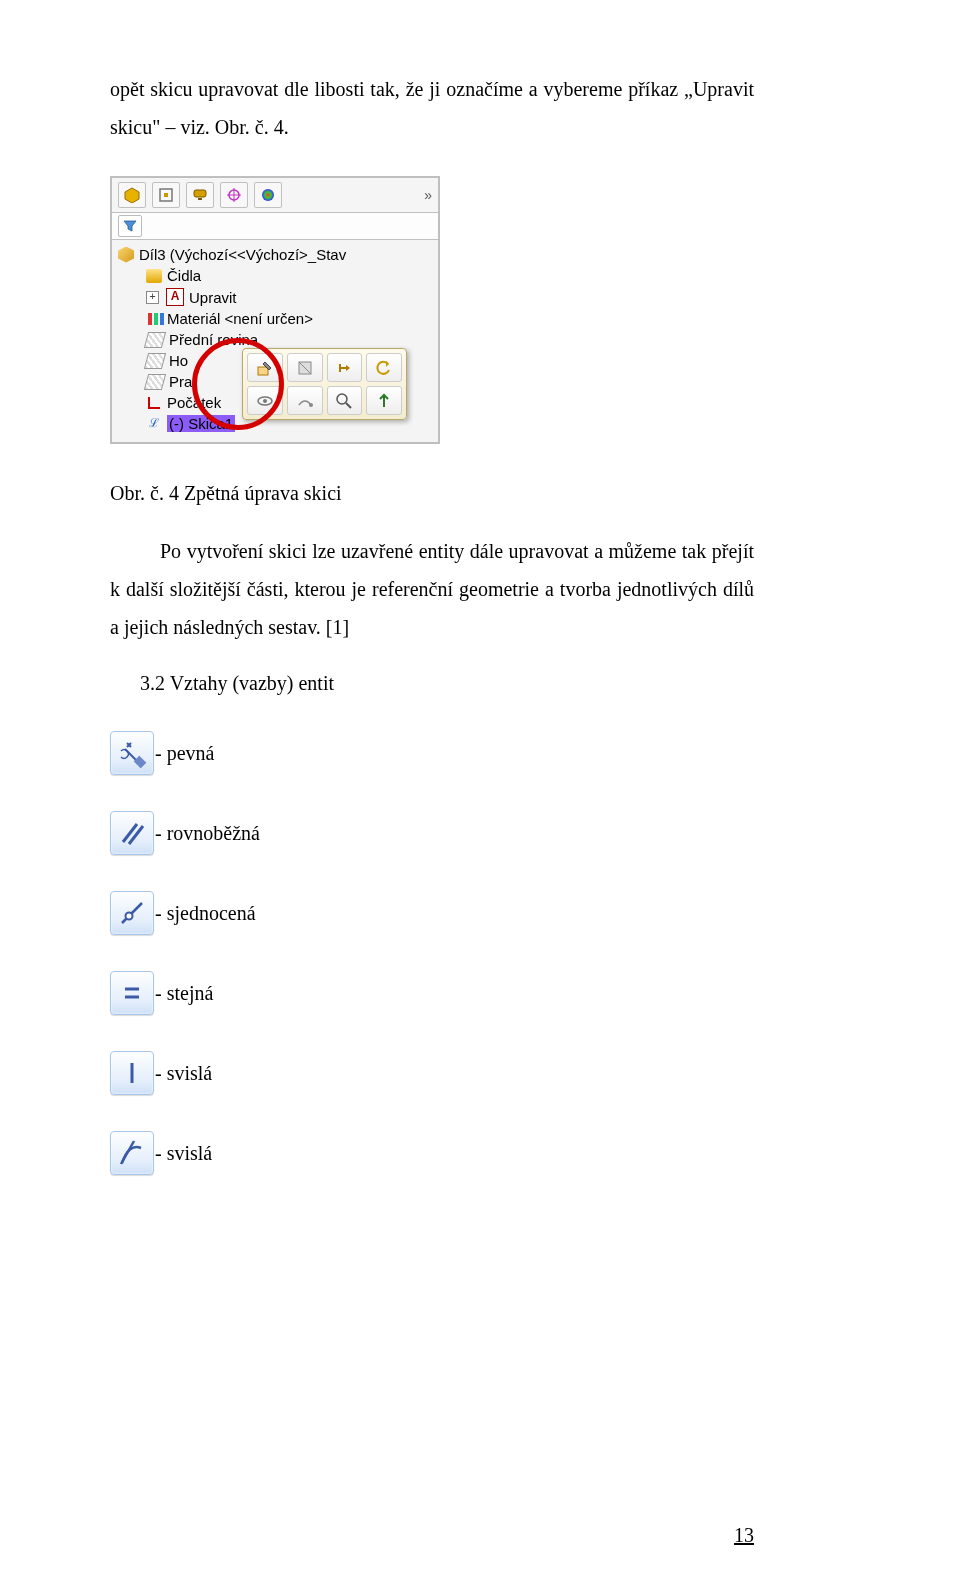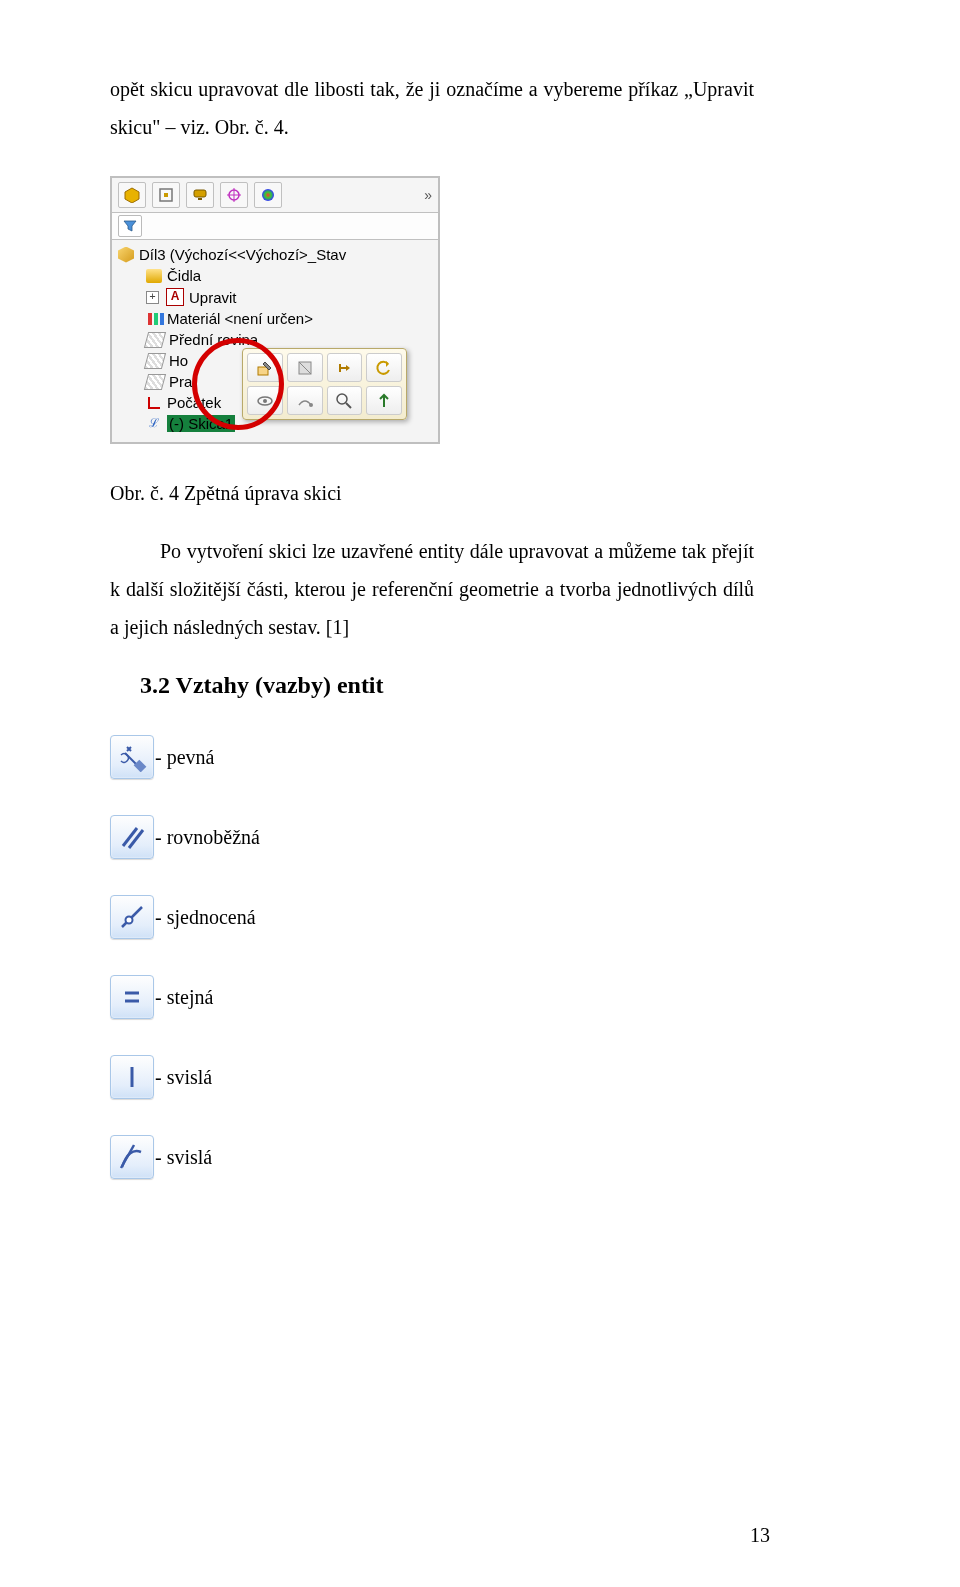--- a/index.html
+++ b/index.html
@@ -146,21 +146,21 @@
   .sketch-icon {
     width: 16px; height: 16px;
     color: #2a63c3;
     font-family: "Comic Sans MS", cursive;
     font-size: 12px;
     text-align: center;
     line-height: 14px;
   }
   .sketch-icon::before {content:"ℒ";}
   .highlight {
-    background: #15803d;
+    background: #8b5cf6;
     padding: 0 2px;
   }
   
   .context-toolbar {
     position: absolute;
     left: 130px;
     top: 170px;
     width: 165px;
     height: 72px;
     background: linear-gradient(#fefaeb,#f3eccf);
@@ -190,22 +190,22 @@
     border-radius: 50%;
     z-index: 5;
     pointer-events: none;
   }
   .caption {
     font-size: 20px;
     line-height: 1.9;
     margin: 23px 0 20px 0;
   }
   .heading {
-    font-size: 24px;
-    font-weight: bold;
+    font-size: 20px;
+    font-weight: normal;
     margin: 26px 0 26px 30px;
   }
   .constraint-row {
     display: flex;
     align-items: center;
     gap: 1px;
     margin: 36px 0;
   }
   .constraint-icon {
     width: 42px;
@@ -217,23 +217,24 @@
     display: flex;
     align-items: center;
     justify-content: center;
     position: relative;
   }
   .constraint-label {
     font-size: 20px;
   }
   .page-number {
     position: absolute;
-    right: 94px;
+    right: 110px;
     bottom: 40px;
     font-size: 20px;
+    text-decoration: underline;
   }
   .blurtext { filter: blur(0.5px); }
 </style>
 </head>
 <body>
 
 <div class="page">
 
   <p class="paragraph">opět skicu upravovat dle libosti tak, že ji označíme a vybereme příkaz „Upravit skicu" – viz. Obr. č. 4.</p>
 

